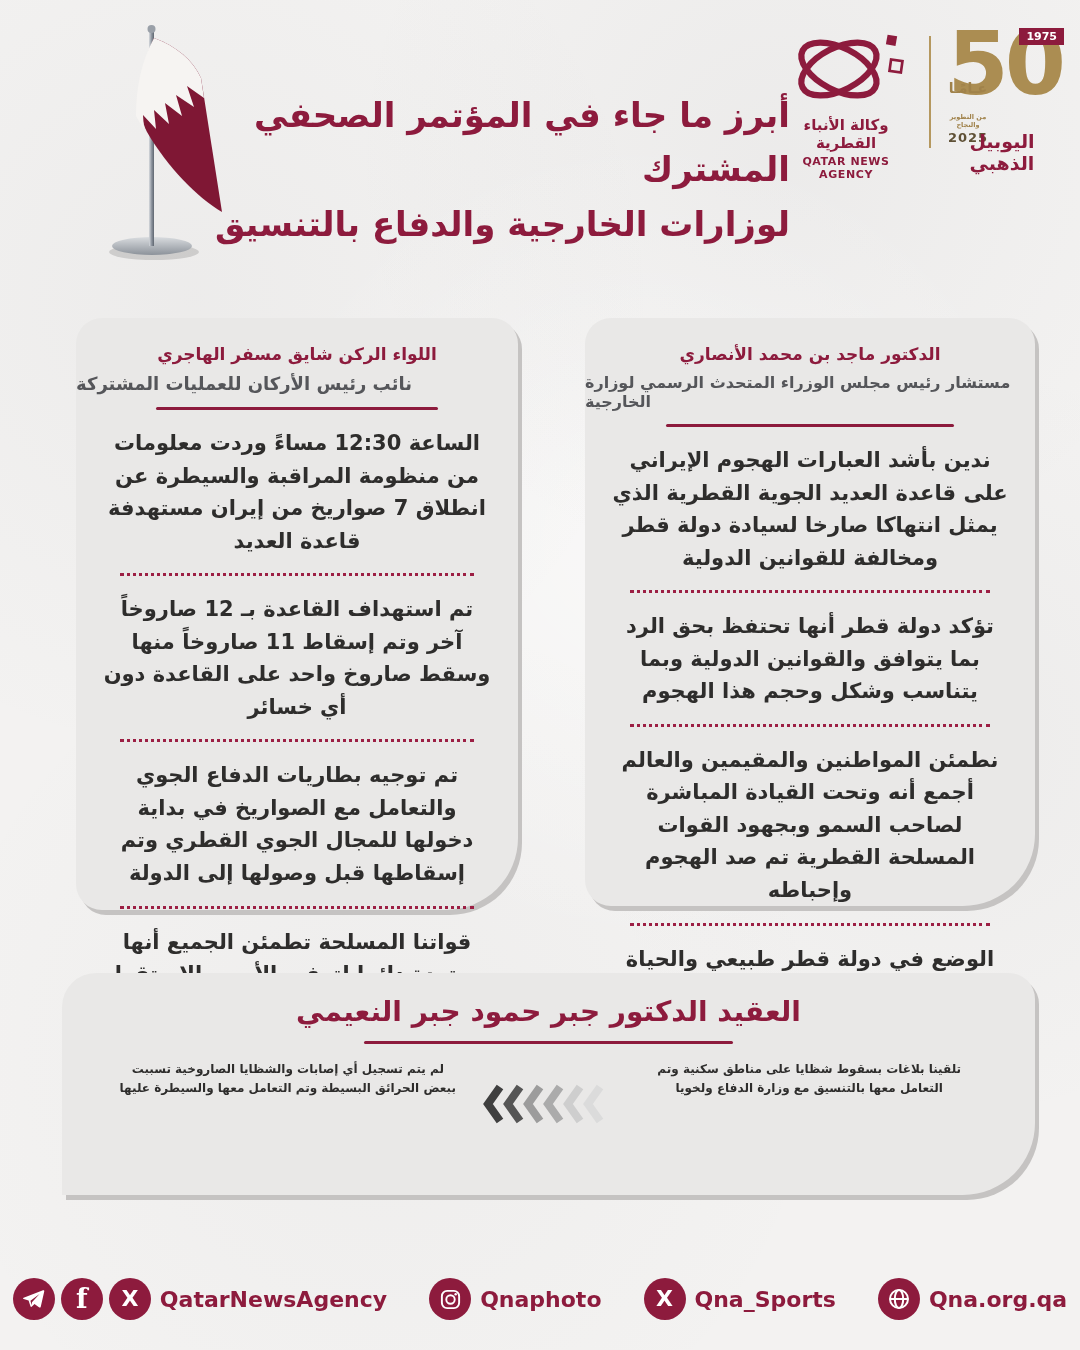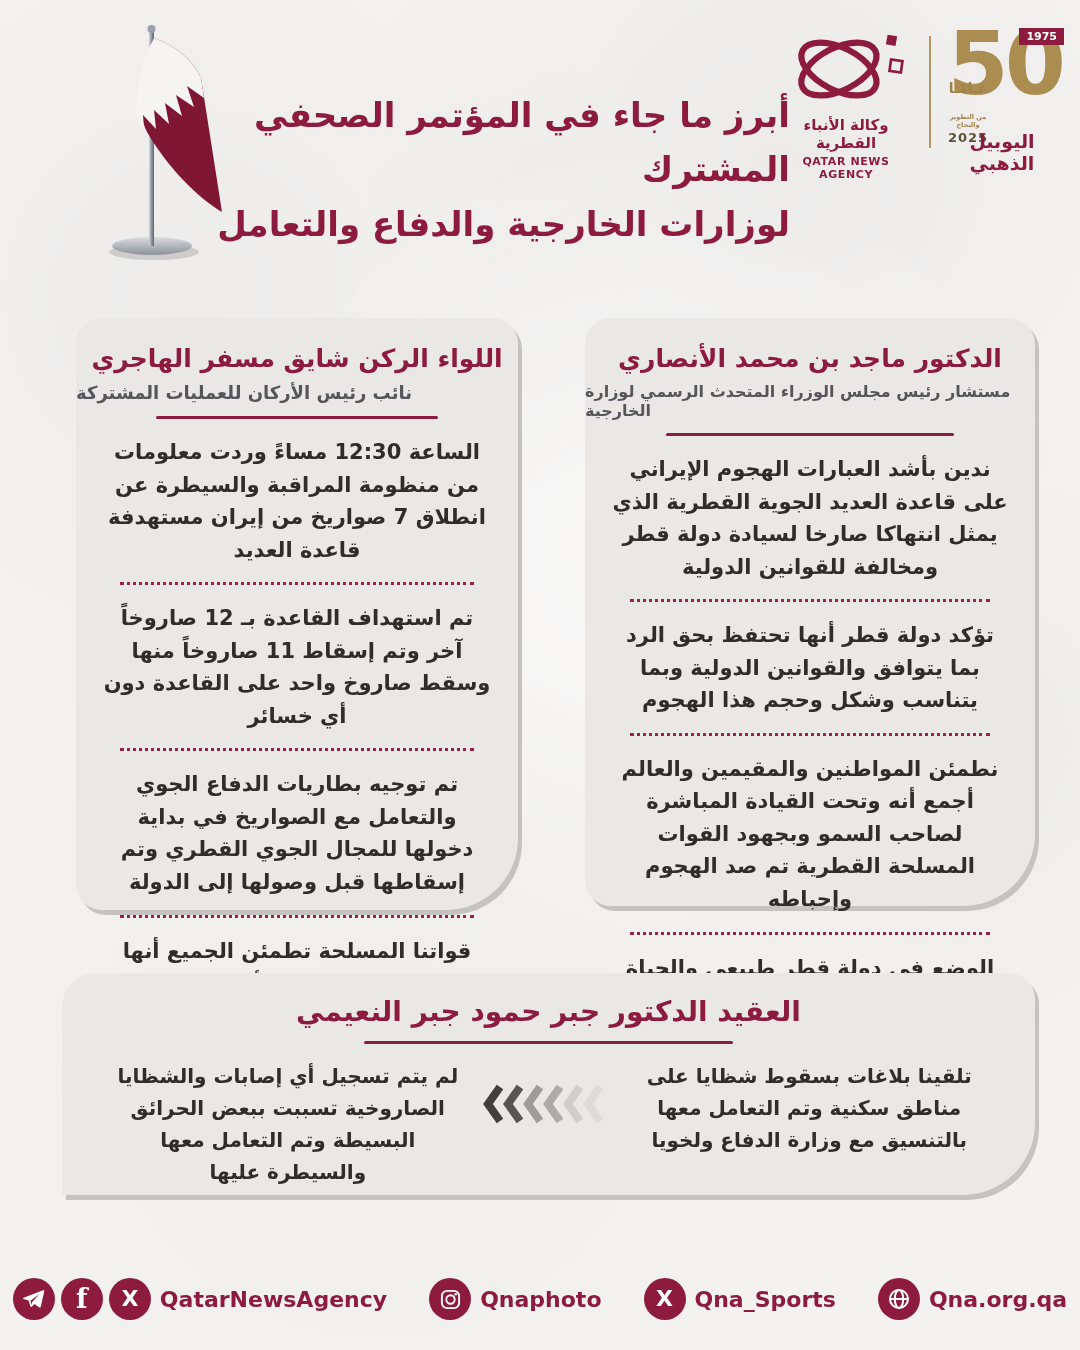--- a/index.html
+++ b/index.html
@@ -30,29 +30,29 @@
   .anniv-1975{position:absolute;top:0px;right:-4px;background:#8d1b3d;color:#fff;font-size:11px;font-weight:700;padding:2px 7px;}
   .anniv-tag{position:absolute;left:-4px;top:52px;width:56px;text-align:center;direction:rtl;}
   .anniv-tag .t1{color:#a0824a;font-size:14px;font-weight:700;}
   .anniv-tag .t2{color:#a0824a;font-size:6.5px;font-weight:700;margin-top:17px;}
   .anniv-tag .t3{color:#5f5136;font-size:13px;font-weight:700;margin-top:1px;letter-spacing:1px;}
   .anniv-jub{position:absolute;bottom:-6px;left:0;width:100%;text-align:center;color:#8d1b3d;font-size:19px;font-weight:700;direction:rtl;}
   
   .card{position:absolute;background:#e9e8e7;box-shadow:4px 5px 0 #c5c3c2;}
   .card.col{border-radius:26px 26px 72px 26px;}
   .card.wide{border-radius:34px 26px 72px 0;}
-  .speaker-name{color:#8d1b3d;font-size:25px;font-weight:700;text-align:center;direction:rtl;padding-top:26px;}
+  .speaker-name{color:#8d1b3d;font-size:17px;font-weight:700;text-align:center;direction:rtl;padding-top:26px;}
   .speaker-role{color:#55565a;font-size:18px;font-weight:700;text-align:left;direction:rtl;margin-top:9px;}
   .speaker-role.long{font-size:16px;}
   .rule{width:64%;height:3px;background:#8d1b3d;margin:13px auto 0;border-radius:2px;}
   .quote{font-size:21px;font-weight:700;color:#2e2d2c;text-align:center;direction:rtl;line-height:1.55;margin:17px 26px 0;}
   .dots{width:80%;margin:16px auto 0;border-top:3px dotted #9c1f44;height:0;}
   
   .int-row{display:flex;align-items:flex-start;justify-content:space-between;padding:16px 52px 0;}
-  .int-quote{font-size:20px;font-weight:700;color:#2e2d2c;text-align:center;direction:rtl;line-height:1.6;width:40%;}
+  .int-quote{font-size:12px;font-weight:700;color:#2e2d2c;text-align:center;direction:rtl;line-height:1.6;width:40%;}
   .chevrons{flex:none;margin-top:22px;}
   
   .footer{position:absolute;top:1278px;left:0;width:100%;display:flex;justify-content:center;align-items:center;gap:42px;}
   .fgroup{display:flex;align-items:center;gap:9px;}
   .circles{display:flex;align-items:center;gap:6px;}
   .circ{width:42px;height:42px;border-radius:50%;background:#8d1b3d;display:flex;align-items:center;justify-content:center;}
   .fb-glyph{color:#fff;font-family:"DejaVu Serif","Liberation Serif",serif;font-weight:700;font-size:27px;line-height:1;margin-top:-2px;}
   .x-glyph{color:#fff;font-weight:800;font-size:22px;line-height:1;}
   .flabel{font-size:22px;font-weight:700;color:#8d1b3d;}
 </style>
@@ -80,21 +80,21 @@
       <circle cx="99.5" cy="15" r="4" fill="#9aa0a8"></circle>
       <path d="M102,24 C124,32 141,46 149,64 L170,198 C146,184 116,154 95,118 C85,100 86,58 102,24 Z" fill="#7f1734"></path>
       <path d="M102,24 C124,32 141,46 149,64 L152,84
                L135,72 L142,93 L124,81 L130,102 L113,89 L117,110 L102,96 L104,115 L91,101 L92,116 L84,102
                C84,72 90,46 102,24 Z" fill="#f6f4f2"></path>
     </svg>
   </div>
 
   <div class="title">
     <div>أبرز ما جاء في المؤتمر الصحفي المشترك</div>
-    <div>لوزارات الخارجية والدفاع والتعامل</div>
+    <div>لوزارات الخارجية والدفاع بالتنسيق</div>
   </div>
 
   <div class="brand">
     <div class="qna-block">
       <svg width="124" height="82" viewBox="0 0 140 92">
         <g fill="none" stroke="#8d1b3d" stroke-width="7">
           <ellipse cx="62" cy="46" rx="46" ry="24" transform="rotate(-27 62 46)"></ellipse>
           <ellipse cx="62" cy="46" rx="46" ry="24" transform="rotate(27 62 46)"></ellipse>
         </g>
         <rect x="116" y="8" width="11" height="11" fill="#8d1b3d" transform="rotate(10 121 13)"></rect>

